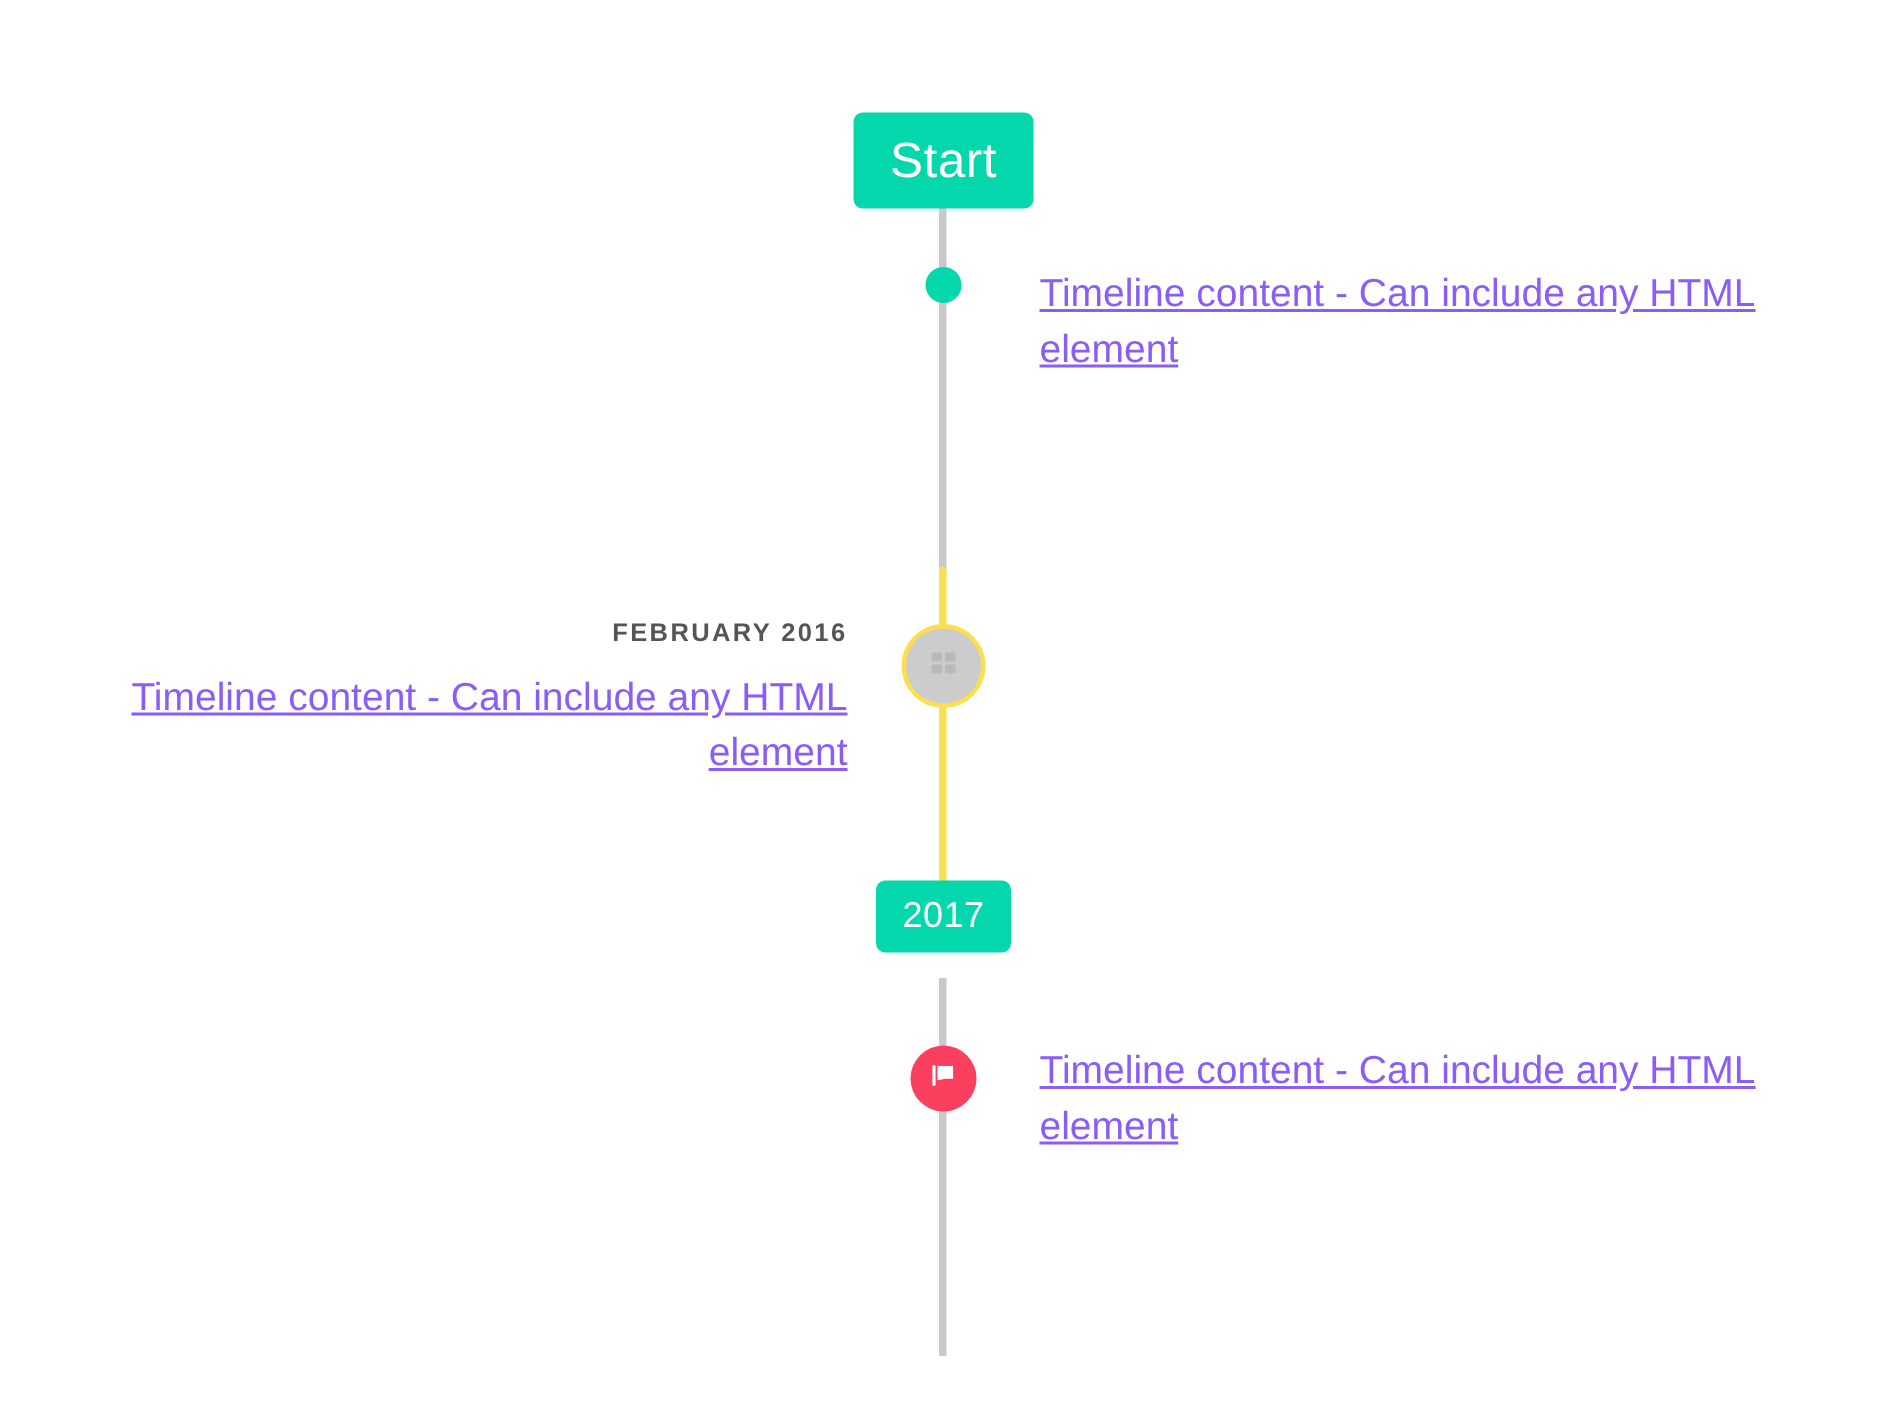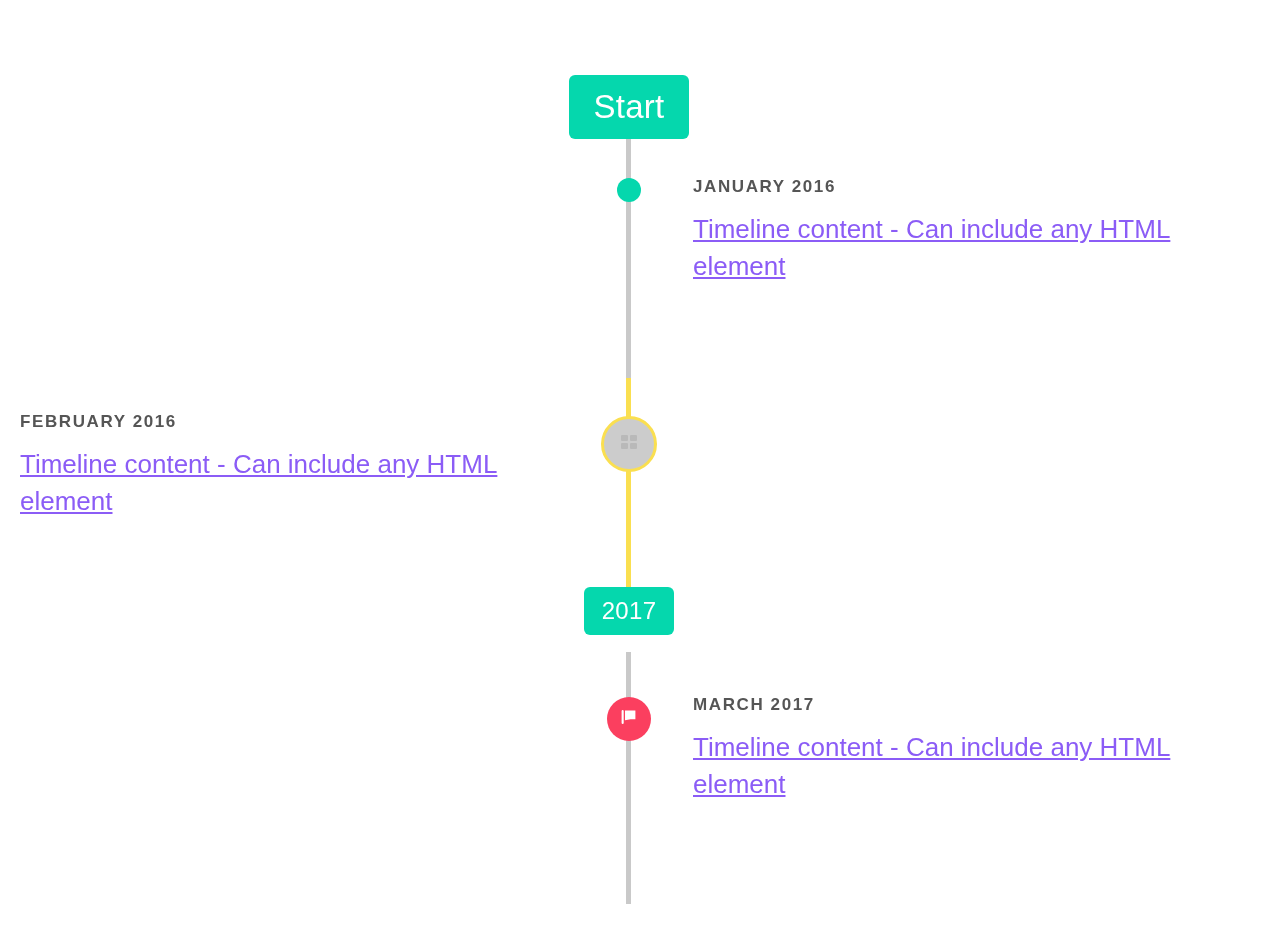--- a/index.html
+++ b/index.html
@@ -118,40 +118,39 @@
   .entry-body {
     font-size: 26px;
     line-height: 1.42;
     color: #8b5cf6;
     margin: 0;
     font-weight: 300;
     text-decoration: underline;
   }
 
   .entry-right { left: 693px; width: 540px; text-align: left; }
-  .entry-left  { left: 20px;  width: 545px; text-align: left; }
+  .entry-left  { left: 20px;  width: 545px; text-align: right; }
 
   .entry-jan   { top: 133px; }
   .entry-feb   { top: 368px; }
   .entry-mar   { top: 651px; }
 </style>
 </head>
 <body>
 
 <div class="timeline">
 
   <div class="rail rail-top"></div>
   <div class="rail rail-yellow"></div>
   <div class="rail rail-mid"></div>
 
   <div class="badge badge-start">Start</div>
 
   <div class="marker marker-dot"></div>
   <div class="entry entry-right entry-jan">
-    <p class="entry-head">JANUARY 2016</p>
     <p class="entry-body">Timeline content - Can include any HTML element</p>
   </div>
 
   <div class="marker marker-ring">
     <span class="glyph">
       <svg width="18" height="18" viewBox="0 0 18 18" aria-hidden="true">
         <rect x="1" y="2" width="7" height="6" rx="1" fill="#7a7a7a"></rect>
         <rect x="10" y="2" width="7" height="6" rx="1" fill="#7a7a7a"></rect>
         <rect x="1" y="10" width="7" height="6" rx="1" fill="#7a7a7a"></rect>
         <rect x="10" y="10" width="7" height="6" rx="1" fill="#7a7a7a"></rect>
@@ -167,18 +166,17 @@
 
   <div class="marker marker-flag">
     <span class="glyph">
       <svg width="22" height="22" viewBox="0 0 22 22" aria-hidden="true">
         <rect x="3.6" y="4" width="2.1" height="14" rx="1" fill="#ffffff"></rect>
         <path d="M7 4.6 h10.4 v8.6 H12.6 c-2 0 -3.4 1 -5.6 1 z" fill="#ffffff"></path>
       </svg>
     </span>
   </div>
   <div class="entry entry-right entry-mar">
-    <p class="entry-head">MARCH 2017</p>
     <p class="entry-body">Timeline content - Can include any HTML element</p>
   </div>
 
 
 </div>
 
 </body></html>

